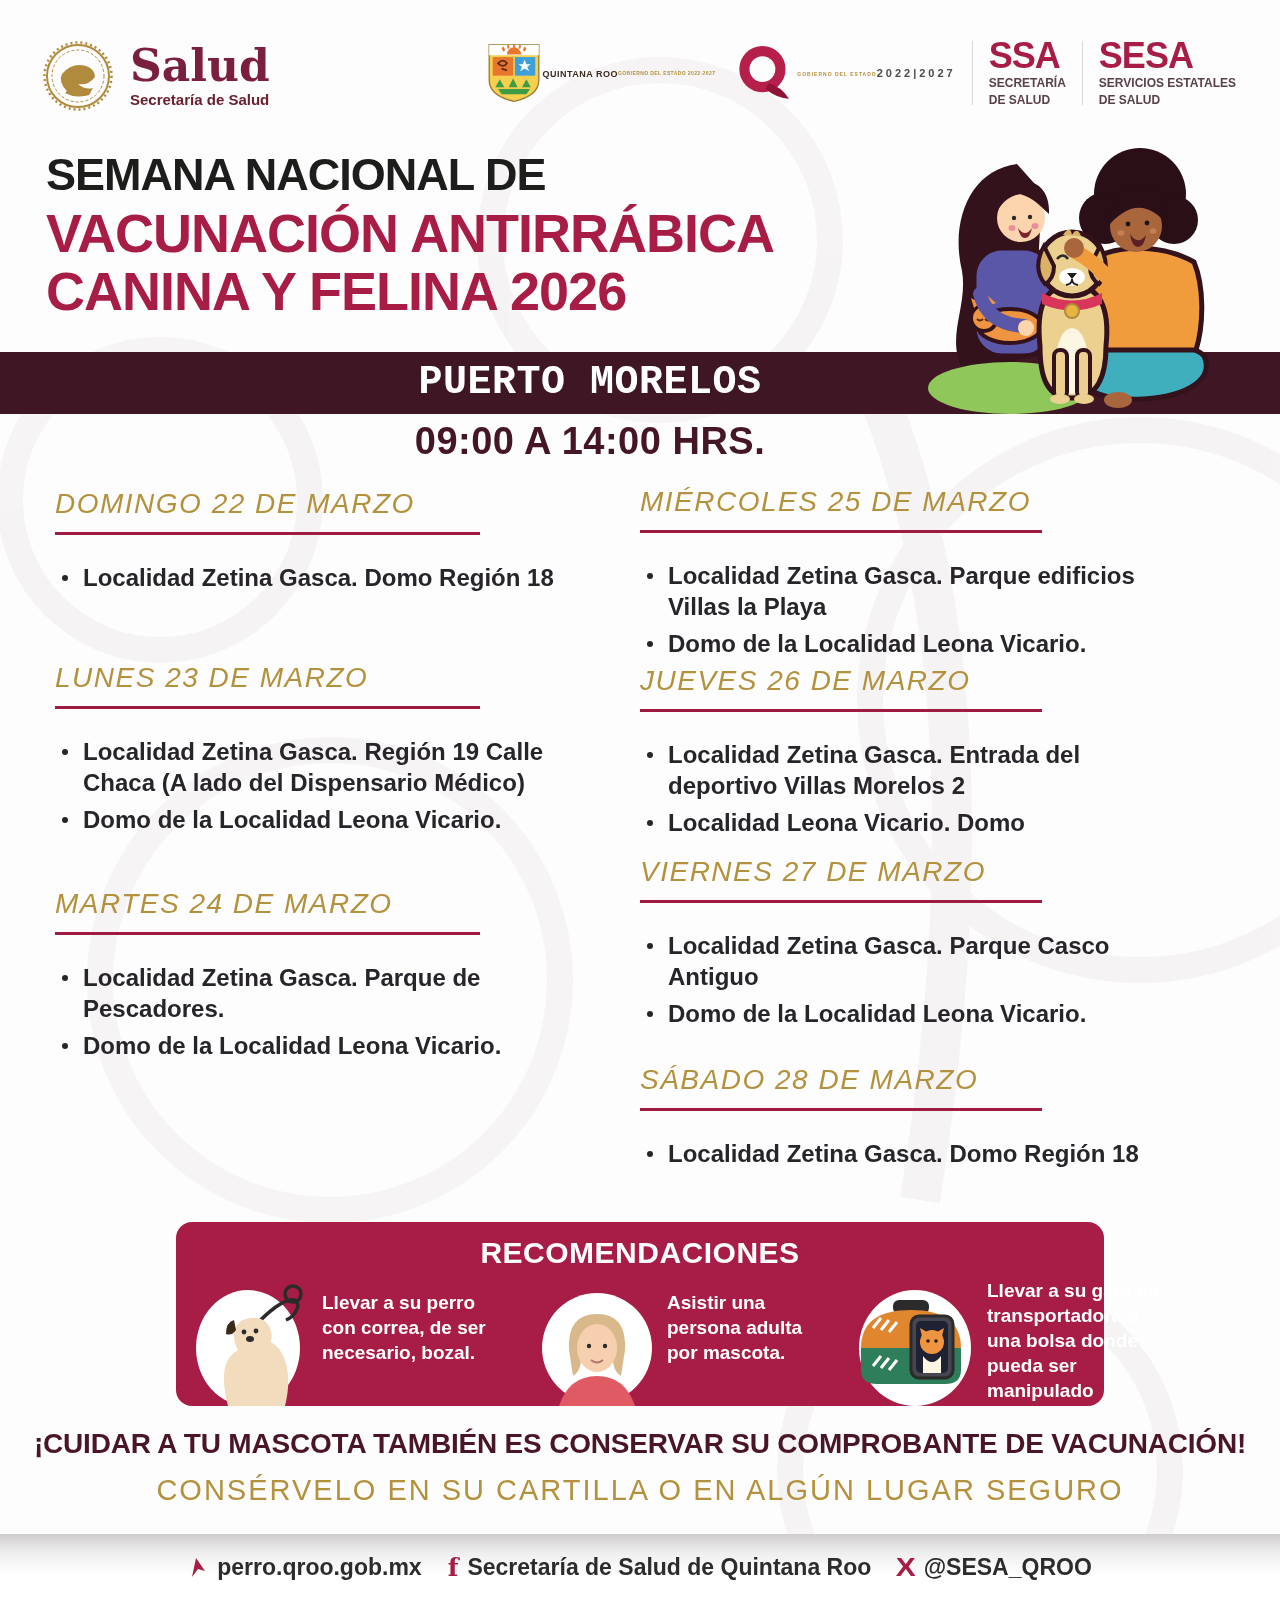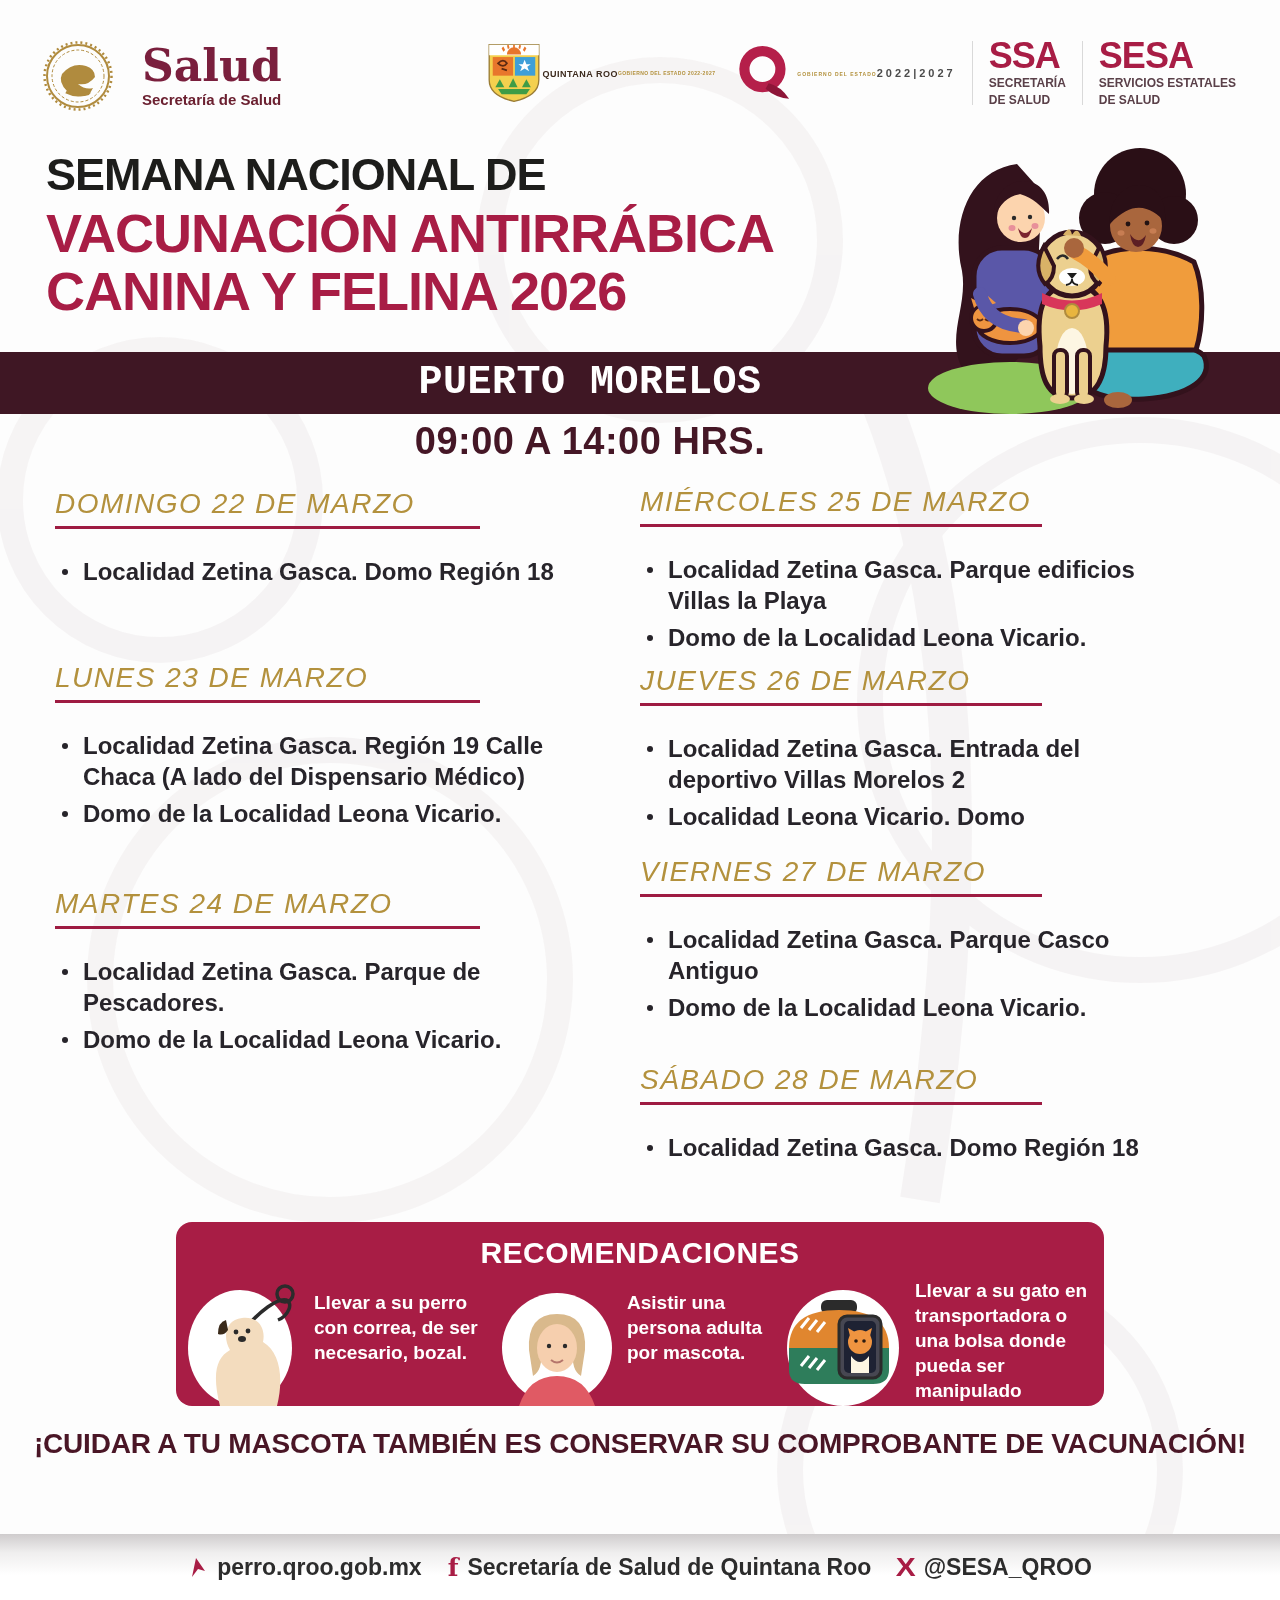--- a/index.html
+++ b/index.html
@@ -3,21 +3,21 @@
 <meta charset="utf-8">
 <style>
   * { margin:0; padding:0; box-sizing:border-box; }
   html,body { width:1280px; height:1600px; }
   body { font-family:"Liberation Sans", sans-serif; background:#fdfdfd; position:relative; overflow:hidden; }
 
   .page { position:absolute; inset:0; width:1280px; height:1600px; background:#fdfdfd; }
   .wm { position:absolute; inset:0; z-index:0; }
 
   
-  .hdr-left { position:absolute; left:42px; top:40px; display:flex; align-items:center; gap:28px; z-index:2; }
+  .hdr-left { position:absolute; left:42px; top:40px; display:flex; align-items:center; gap:16px; z-index:2; }
   .salud-text .t1 { font-family:"DejaVu Serif", serif; font-weight:bold; font-size:44px; color:#7a1f3d; line-height:1; }
   .salud-text .t2 { font-size:15px; font-weight:bold; color:#6b2030; margin-top:3px; }
 
   .hdr-right { position:absolute; right:44px; top:38px; display:flex; align-items:center; gap:16px; z-index:2; }
   .vdiv { width:1px; height:64px; background:#d9d9d9; }
   .logo-col { display:flex; flex-direction:row; align-items:center; }
   .qr-caption { font-size:9px; font-weight:bold; color:#3c2a1d; letter-spacing:.5px; margin-top:2px; }
   .qr-sub { font-size:5px; font-weight:bold; color:#b3913d; letter-spacing:.4px; }
   .q-sub { font-size:5px; font-weight:bold; color:#b3913d; letter-spacing:1px; margin-top:2px; }
   .q-years { font-size:11px; font-weight:bold; color:#4b4b4b; letter-spacing:3px; }
@@ -33,30 +33,30 @@
 
   .illus { position:absolute; left:922px; top:136px; z-index:3; }
 
   
   .band { position:absolute; left:0; top:352px; width:1280px; height:62px; background:#3f1724; z-index:1; }
   .band .city { position:absolute; left:0; top:0; width:1180px; text-align:center; font-size:40px; font-weight:800; color:#ffffff; line-height:62px; letter-spacing:.5px;font-family:Liberation Mono, monospace; }
   .hours { position:absolute; left:0; top:420px; width:1180px; text-align:center; font-size:38px; font-weight:800; color:#451726; letter-spacing:.5px; z-index:1; }
 
   
   .day-sec { position:absolute; z-index:1; }
-  .day-h { display:inline-block; font-size:28px; font-style:italic; font-weight:400; color:#b3913d; letter-spacing:1.5px; padding-bottom:6px; border-bottom:3px solid #9e1b42; }
+  .day-h { display:inline-block; font-size:28px; font-style:italic; font-weight:400; color:#b3913d; letter-spacing:1.5px; padding-bottom:12px; border-bottom:3px solid #9e1b42; }
   .wL { min-width:425px; } .wR { min-width:402px; }
   .locs { margin-top:28px; list-style:none; }
   .locs li { position:relative; padding-left:28px; font-size:24px; font-weight:600; color:#27242a; line-height:1.28; margin-bottom:7px; }
   .locs .dot { position:absolute; left:7px; top:12px; width:6px; height:6px; border-radius:50%; background:#27242a; }
 
   
   .reco { position:absolute; left:176px; top:1222px; width:928px; height:184px; background:#a81d45; border-radius:16px; z-index:1; }
   .reco-title { text-align:center; font-size:30px; font-weight:800; color:#ffffff; letter-spacing:.5px; padding-top:14px; }
-  .reco-row { display:flex; justify-content:space-between; padding:6px 24px 0 8px; }
+  .reco-row { display:flex; justify-content:space-between; padding:6px 24px 0 16px;gap:32px; }
   .reco-item { display:flex; align-items:flex-start; gap:12px; }
   .reco-text { font-size:19px; font-weight:bold; color:#ffffff; line-height:1.32; margin-top:14px; }
   .rt1 { width:185px; } .rt2 { width:150px; } .rt3 { width:185px; margin-top:2px !important; }
 
   
   .outro1 { position:absolute; left:0; top:1428px; width:1280px; text-align:center; font-size:28px; font-weight:800; color:#4a1626; letter-spacing:-0.2px; z-index:1; white-space:nowrap; }
   .outro2 { position:absolute; left:0; top:1474px; width:1280px; text-align:center; font-size:29px; font-weight:500; color:#b3913d; letter-spacing:2px; z-index:1; }
 
   
   .footer { position:absolute; left:0; top:1534px; width:1280px; height:66px; background:linear-gradient(180deg,#cfcccd 0%, #efeeee 28%, #ffffff 62%); z-index:2; display:flex; align-items:center; justify-content:center; gap:26px; }
@@ -317,20 +317,21 @@
           <circle cx="87" cy="55" r="1.8" fill="#2b1b10"></circle>
           <path d="M74,70 q9,12 18,0 l0,17 -18,0 Z" fill="#fdf6e3"></path>
         </svg>
         <div class="reco-text rt3">Llevar a su gato en transportadora o una bolsa donde pueda ser manipulado</div>
       </div>
 
     </div>
   </div>
 
   <div class="outro1">¡CUIDAR A TU MASCOTA TAMBIÉN ES CONSERVAR SU COMPROBANTE DE VACUNACIÓN!</div>
+  <div class="outro2">CONSÉRVELO EN SU CARTILLA O EN ALGÚN LUGAR SEGURO</div>
 
   <div class="footer">
     <div class="f-item">
       <svg width="20" height="22" viewBox="0 0 20 22">
         <path d="M4,21 L8,2 L17,15 L10,13 Z" fill="#a81d45"></path>
       </svg>
       <span class="f-label">perro.qroo.gob.mx</span>
     </div>
     <div class="f-item">
       <span class="f-glyph">f</span>

